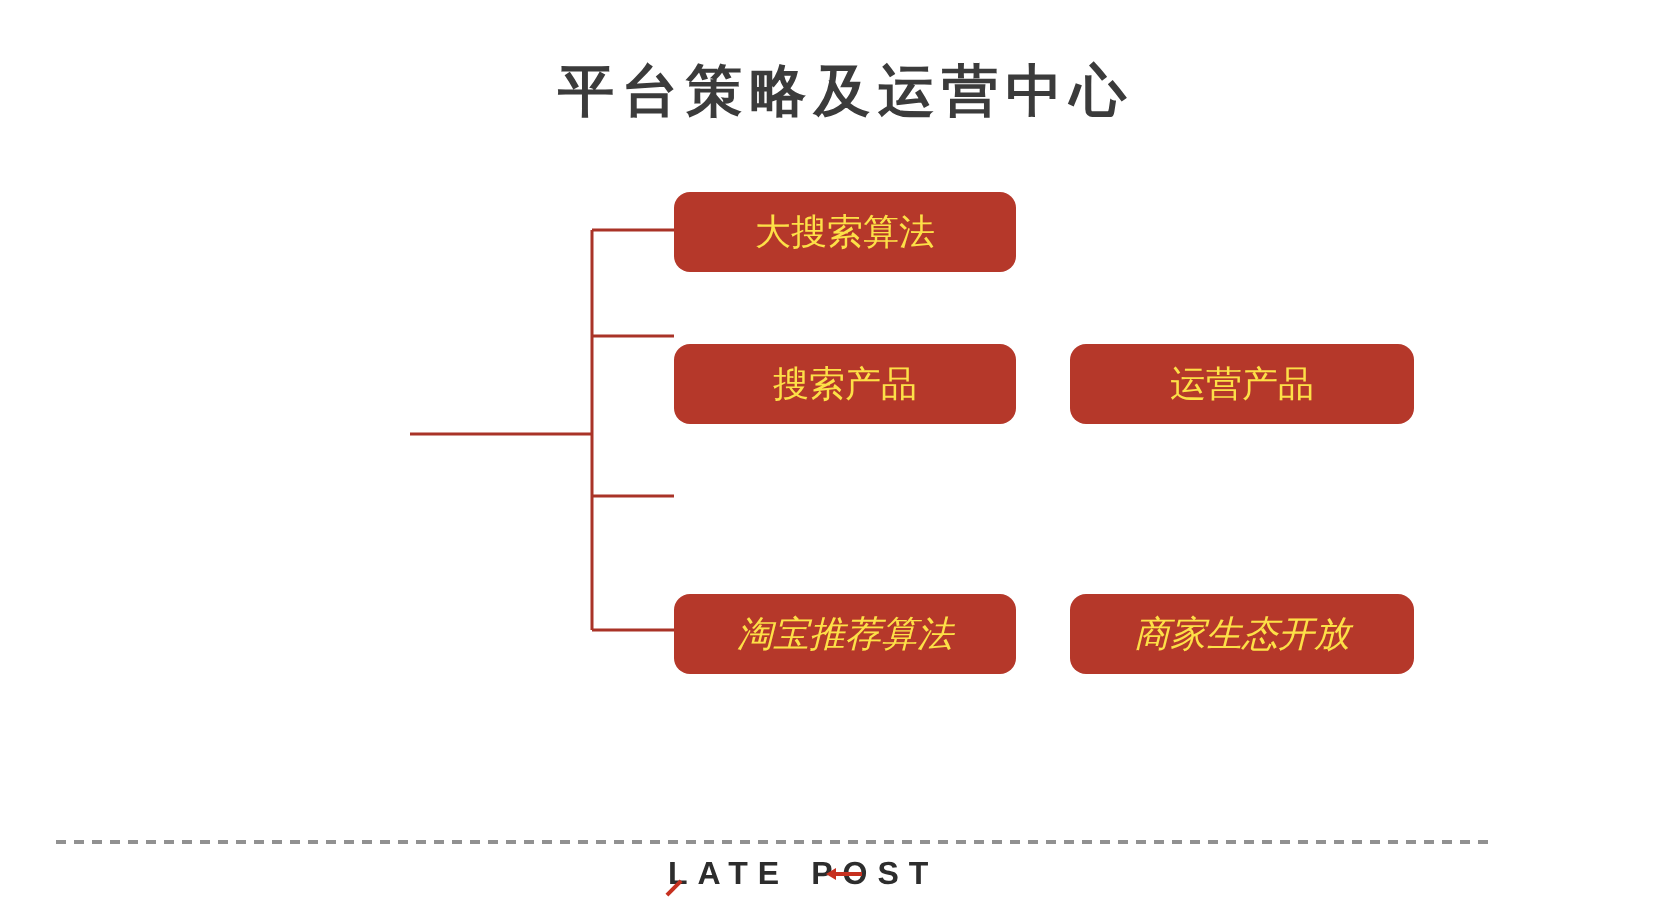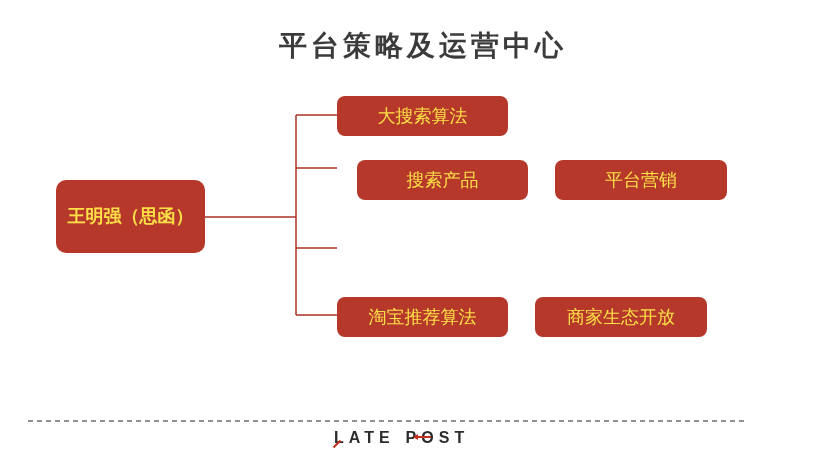--- a/index.html
+++ b/index.html
@@ -52,23 +52,23 @@
     left: 56px; top: 180px;
     width: 149px; height: 73px;
     border-radius: 10px;
     font-weight: bold;
     font-size: 18px;
   }
 
   .col1 { left: 337px; width: 171px; }
   .col2 { left: 535px; width: 172px; }
   .row1 { top: 96px;  height: 40px; }
-  .row2 { top: 160px; height: 40px; margin-left: 20px; }
+  .row2 { top: 172px; height: 40px; }
   .row3 { top: 223px; height: 50px; }
-  .row4 { top: 297px; height: 40px; }
+  .row4 { top: 297px; height: 40px; font-style: italic; }
 
   .divider {
     position: absolute;
     left: 28px; top: 420px;
     width: 774px; height: 2px;
     background: repeating-linear-gradient(90deg,
       #919191 0px, #919191 5px,
       transparent 5px, transparent 9px);
   }
 
@@ -116,27 +116,26 @@
     <g stroke="#a93327" stroke-width="1.5" fill="none">
       <path d="M 205 217 H 296"></path>
       <path d="M 296 115 V 315"></path>
       <path d="M 296 115 H 337"></path>
       <path d="M 296 168 H 337"></path>
       <path d="M 296 248 H 337"></path>
       <path d="M 296 315 H 337"></path>
     </g>
   </svg>
 
-  <div class="node leader">王明强（思函）</div>
 
   <div class="node col1 row1">大搜索算法</div>
   <div class="node col1 row2">搜索产品</div>
   <div class="node col1 row4">淘宝推荐算法</div>
 
-  <div class="node col2 row2">平台营销</div>
+  <div class="node col2 row2">运营产品</div>
   <div class="node col2 row4">商家生态开放</div>
 
   <div class="divider"></div>
 
   <div class="logo">
     <span class="word1">LATE</span><span class="word2">POST</span>
     <span class="logo-hand-l"></span>
     <span class="logo-hand-o"></span>
   </div>
 

